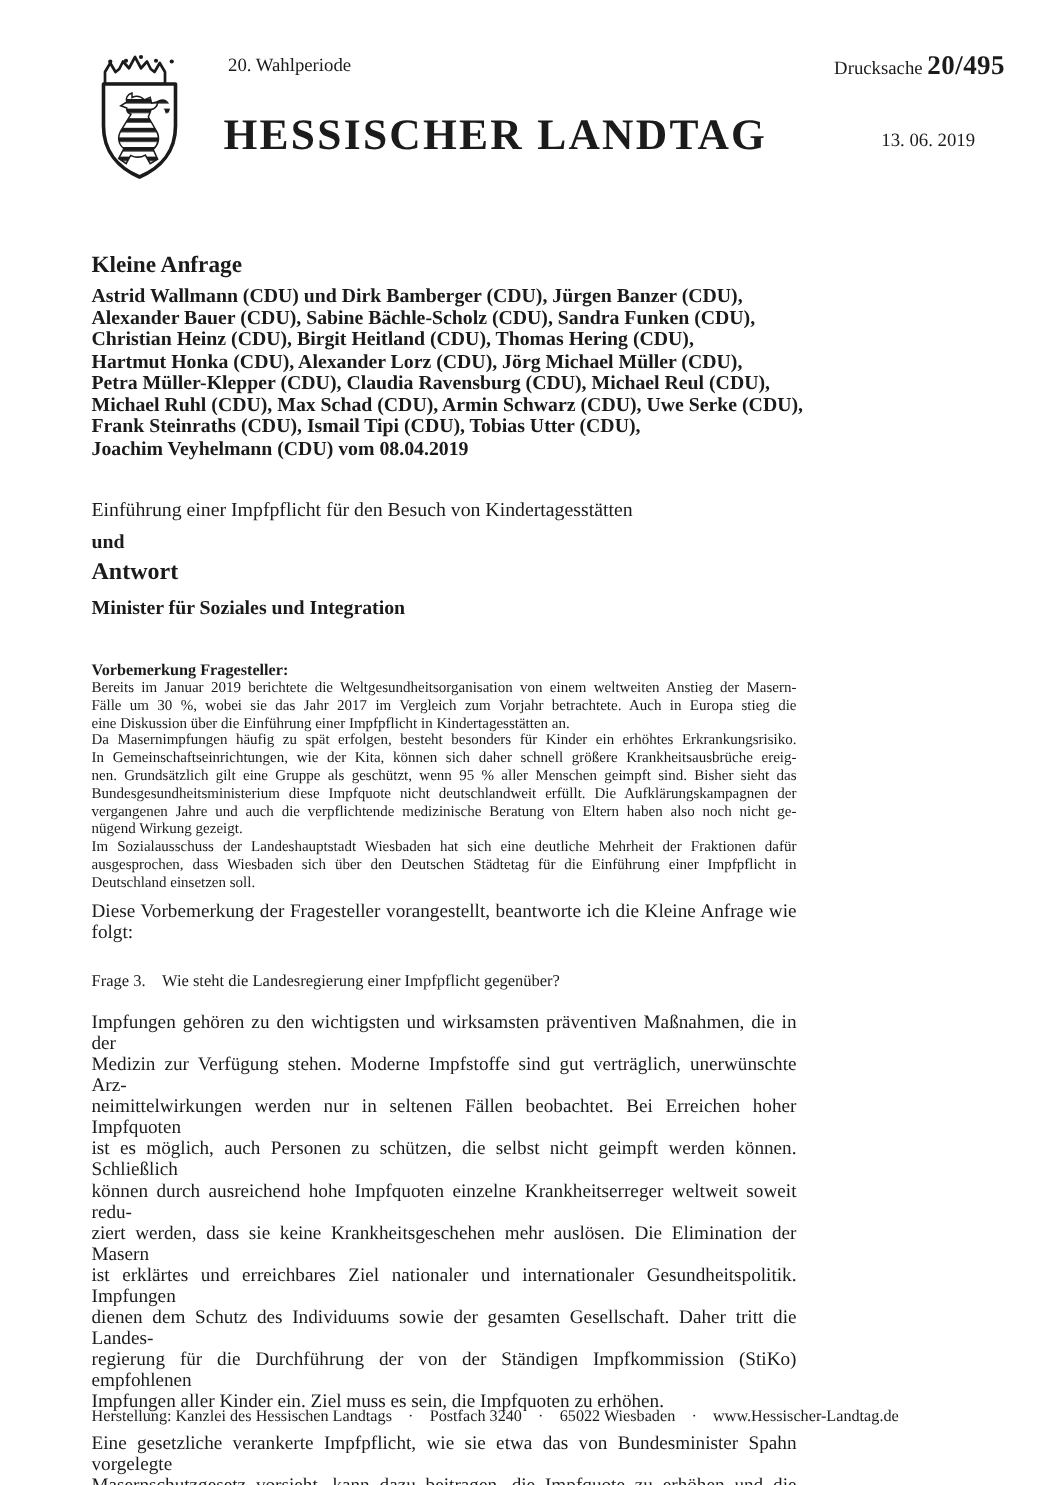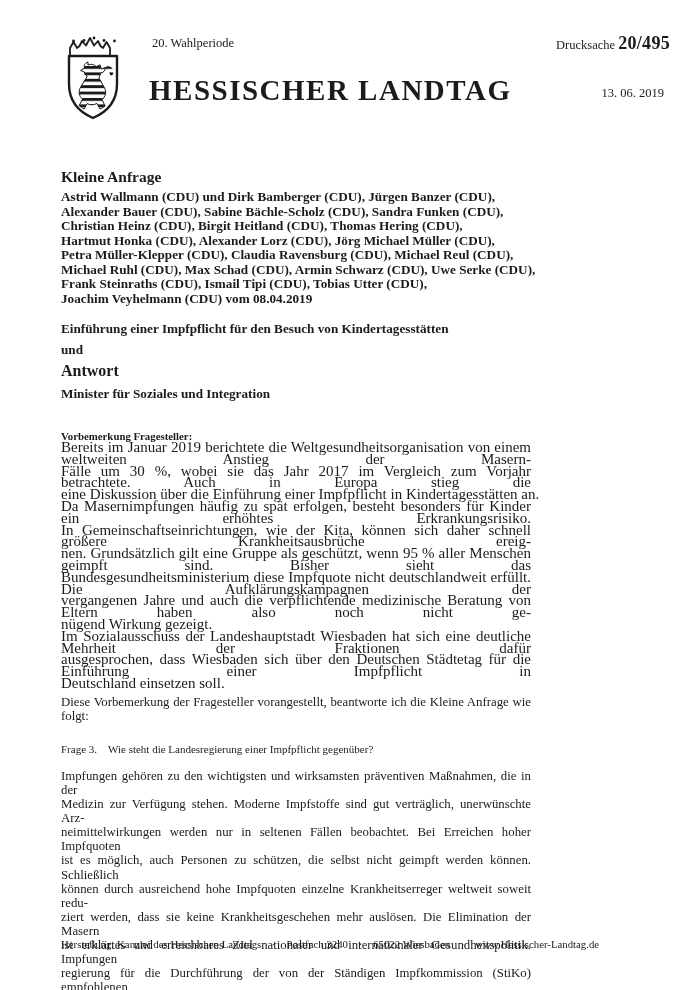--- a/index.html
+++ b/index.html
@@ -7,33 +7,33 @@
     width:700px;height:990px;background:#ffffff;position:relative;
     font-family:"Liberation Serif","DejaVu Serif",serif;color:#1b1b1b;
     overflow:hidden;-webkit-font-smoothing:antialiased;
   }
   .abs{position:absolute;}
   
   .wahlperiode{left:152px;top:36px;font-size:12.5px;}
   .drucksache{right:30px;top:33px;font-size:12.5px;white-space:nowrap;}
   .drucksache .num{font-size:18px;font-weight:bold;letter-spacing:.3px;}
   .parl-title{left:149px;top:74px;font-size:29px;font-weight:bold;letter-spacing:1.5px;white-space:nowrap;}
-  .hdr-date{right:36px;top:86px;font-size:12.5px;white-space:nowrap;}
+  .hdr-date{right:50px;top:86px;font-size:12.5px;white-space:nowrap;}
   .crest{left:60px;top:34px;width:66px;height:94px;}
   
   .main{left:61px;top:164px;width:470px;}
   .h-kleine{font-size:15.5px;font-weight:bold;line-height:18px;margin:4px 0 4px 0;}
   .names{font-size:13.2px;font-weight:bold;line-height:14.5px;}
   .names div{white-space:pre;}
-  .subject{font-size:13.2px;font-weight:bold;line-height:15px;margin-top:15px;white-space:pre;}
+  .subject{font-size:13.2px;font-weight:normal;line-height:15px;margin-top:26px;white-space:pre;}
   .und{font-size:13.2px;font-weight:bold;margin-top:6px;}
   .h-antwort{font-size:16px;font-weight:bold;line-height:18px;margin-top:4px;}
   .minister{font-size:13.2px;font-weight:bold;margin-top:6px;}
   .h-vorbemerkung{font-size:10.8px;font-weight:bold;line-height:12px;margin-top:28px;}
-  .small{font-size:15px;line-height:11.8px;}
+  .small{font-size:10px;line-height:11.8px;}
   .bodytxt{font-size:12.8px;line-height:14.1px;}
   .intro{margin-top:5px;}
   .frage{margin-top:20px;font-size:11px;line-height:13px;display:flex;}
   .frage .flabel{flex:0 0 47px;}
   .para{margin-top:13px;}
   .ln{white-space:pre;text-align:left;}
   .ln.full{white-space:normal;text-align:justify;text-align-last:justify;}
   
   .footer{left:61px;top:937px;width:520px;font-size:10.8px;line-height:15.5px;}
   .footer div{white-space:pre;}
@@ -137,20 +137,21 @@
   </div>
 
   <div class="bodytxt para">
       <div class="ln full">Impfungen gehören zu den wichtigsten und wirksamsten präventiven Maßnahmen, die in der</div>
       <div class="ln full">Medizin zur Verfügung stehen. Moderne Impfstoffe sind gut verträglich, unerwünschte Arz-</div>
       <div class="ln full">neimittelwirkungen werden nur in seltenen Fällen beobachtet. Bei Erreichen hoher Impfquoten</div>
       <div class="ln full">ist es möglich, auch Personen zu schützen, die selbst nicht geimpft werden können. Schließlich</div>
       <div class="ln full">können durch ausreichend hohe Impfquoten einzelne Krankheitserreger weltweit soweit redu-</div>
       <div class="ln full">ziert werden, dass sie keine Krankheitsgeschehen mehr auslösen. Die Elimination der Masern</div>
       <div class="ln full">ist erklärtes und erreichbares Ziel nationaler und internationaler Gesundheitspolitik. Impfungen</div>
+      <div class="ln full">dienen dem Schutz des Individuums sowie der gesamten Gesellschaft. Daher tritt die Landes-</div>
       <div class="ln full">regierung für die Durchführung der von der Ständigen Impfkommission (StiKo) empfohlenen</div>
       <div class="ln">Impfungen aller Kinder ein. Ziel muss es sein, die Impfquoten zu erhöhen.</div>
     </div>
   <div class="bodytxt para">
       <div class="ln full">Eine gesetzliche verankerte Impfpflicht, wie sie etwa das von Bundesminister Spahn vorgelegte</div>
       <div class="ln full">Masernschutzgesetz vorsieht, kann dazu beitragen, die Impfquote zu erhöhen und die Masern</div>
     </div>
 
 </div>
 

